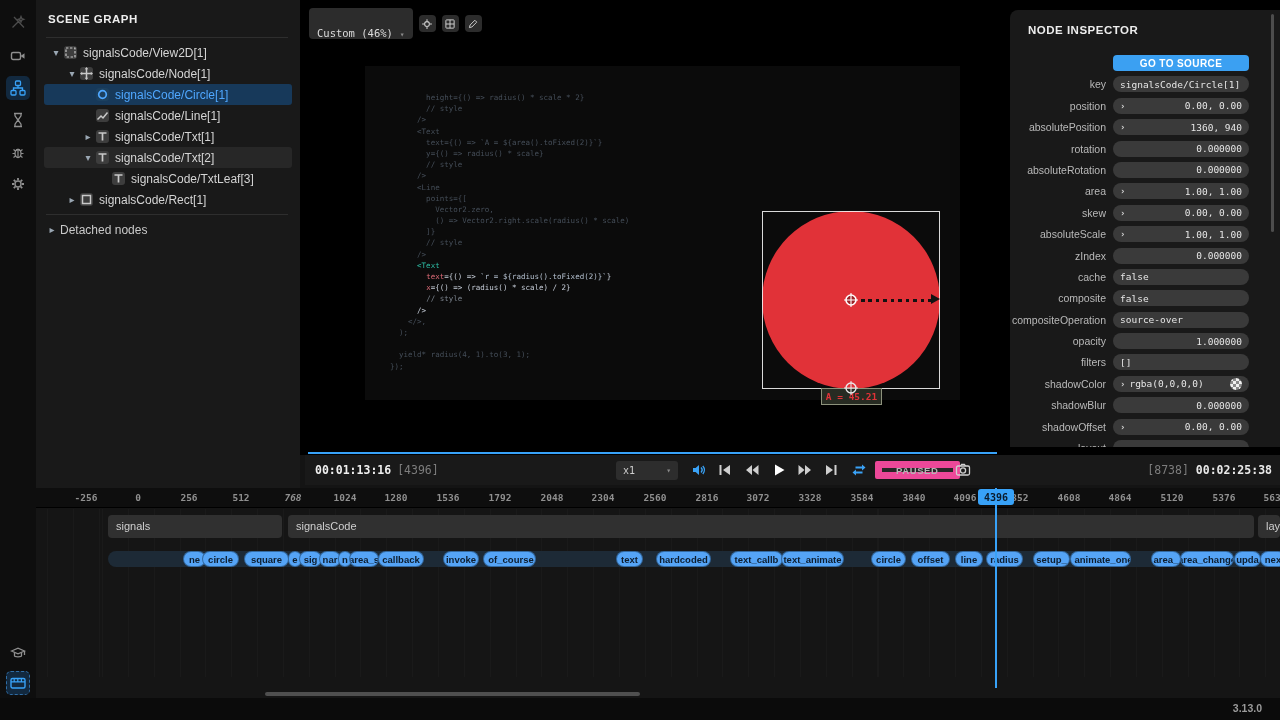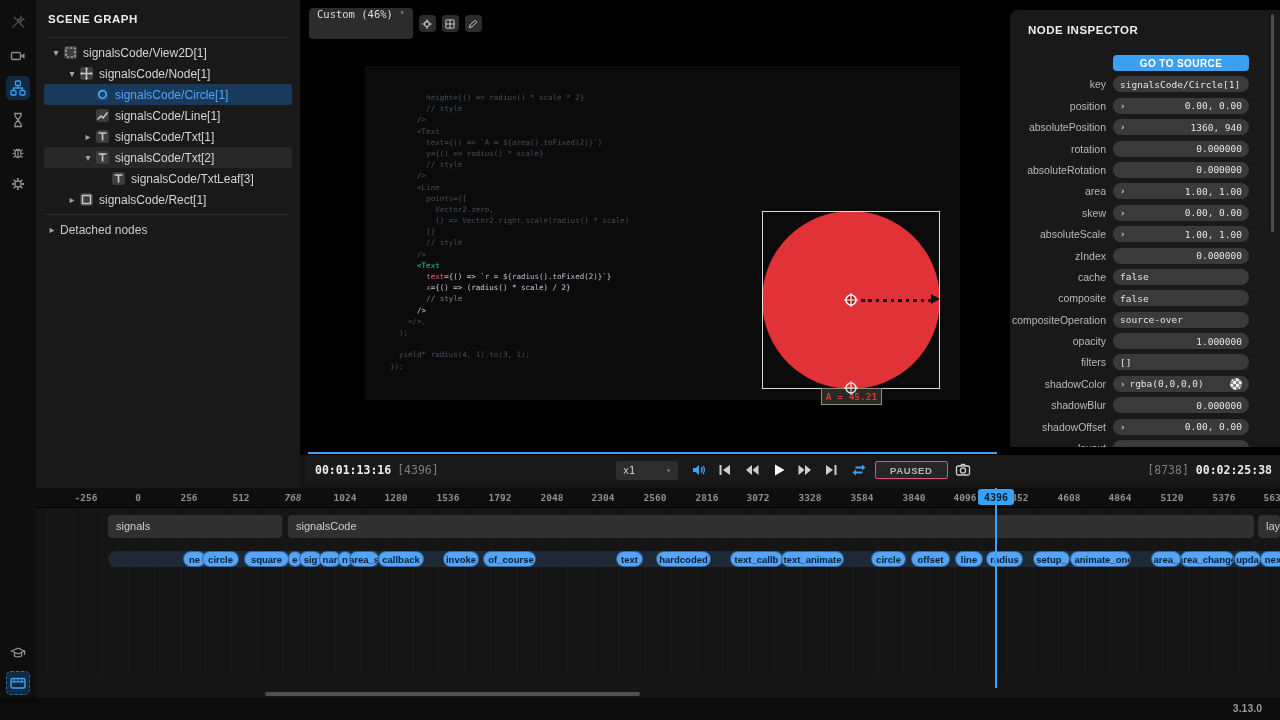--- a/index.html
+++ b/index.html
@@ -30,21 +30,21 @@
   .node-ic{width:13px;height:13px;border-radius:3px;background:#3d3d3d;flex:0 0 13px;
            display:flex;align-items:center;justify-content:center;margin-right:6px;}
   .tree-row.sel .node-ic{background:#1c405f;}
   .node-ic svg{width:13px;height:13px;display:block;}
   #detached-row{position:absolute;left:8px;top:219px;height:21px;display:flex;align-items:center;
                 font-size:12px;color:#c9c9c9;}
 
   
   #viewport{position:absolute;left:300px;top:0;width:980px;height:455px;background:#000;}
   #vp-toolbar{position:absolute;left:9px;top:8px;display:flex;gap:6px;align-items:center;}
-  #zoom-select{height:31px;background:#2c2c2c;border-radius:4px;display:flex;align-items:flex-start;
+  #zoom-select{height:31px;background:#2c2c2c;border-radius:4px;display:flex;align-items:flex-end;
                gap:7px;padding:0 8px;font-size:10.5px;color:#dcdcdc;font-family:"DejaVu Sans Mono",monospace;}
   .tb-btn{width:17px;height:17px;background:#2c2c2c;border-radius:4px;display:flex;
           align-items:center;justify-content:center;}
   .tb-btn svg{width:12px;height:12px;}
   #canvas{position:absolute;left:65px;top:66px;width:595px;height:334px;background:#0b0b0b;}
   #code{position:absolute;left:25px;top:26px;font-family:"DejaVu Sans Mono",monospace;
         font-size:7.5px;line-height:11.2px;white-space:pre;}
   .cl{height:11.2px;}
   .cl.dim{color:#454e59;}
   .tk-ind{color:#454e59;} .tk-tag{color:#2dbda5;} .tk-attr{color:#de6b77;}
@@ -86,21 +86,21 @@
   #seek-line{position:absolute;left:308px;top:452px;height:2px;z-index:5;}
   #playback{position:absolute;left:305px;top:455px;width:975px;height:30px;background:#191919;
             display:flex;align-items:center;}
   #pb-time{position:absolute;left:10px;font-size:11.5px;font-weight:bold;color:#efefef;}
   #pb-time .frame{color:#7d7d7d;font-weight:normal;margin-left:6px;}
   #speed-select{position:absolute;left:311px;width:62px;height:19px;background:#2d2d2d;border-radius:3px;
                 display:flex;align-items:center;padding:0 7px;font-size:10px;color:#cfcfcf;}
   #speed-select .sp{flex:1;}
   .pb-ico{position:absolute;width:16px;height:16px;top:7px;}
   #paused-box{position:absolute;left:570px;top:6px;height:18px;padding:0 14px;background:#262626;
-              border:1px solid #ec4899;border-radius:2px;display:flex;align-items:center;
+              border:7px solid #ec4899;border-radius:2px;display:flex;align-items:center;
               font-size:9.5px;font-weight:bold;letter-spacing:.6px;color:#b5b5b5;}
   #pb-right{position:absolute;right:8px;font-size:11.5px;font-weight:bold;color:#e9e9e9;}
   #pb-right .frame{color:#7d7d7d;font-weight:normal;margin-right:7px;}
 
   
   #timeline{position:absolute;left:36px;top:488px;width:1244px;height:210px;background:#151515;overflow:hidden;}
   #ruler{position:absolute;left:0;top:0;width:1244px;height:20px;background:#0e0e0e;border-bottom:1px solid #000;}
   .tick{position:absolute;top:4px;transform:translateX(-50%);font-family:"DejaVu Sans Mono",monospace;
         font-size:9.5px;font-weight:bold;color:#8f8f8f;white-space:nowrap;}
   #tracks{position:absolute;left:0;top:21px;width:1244px;height:168px;

